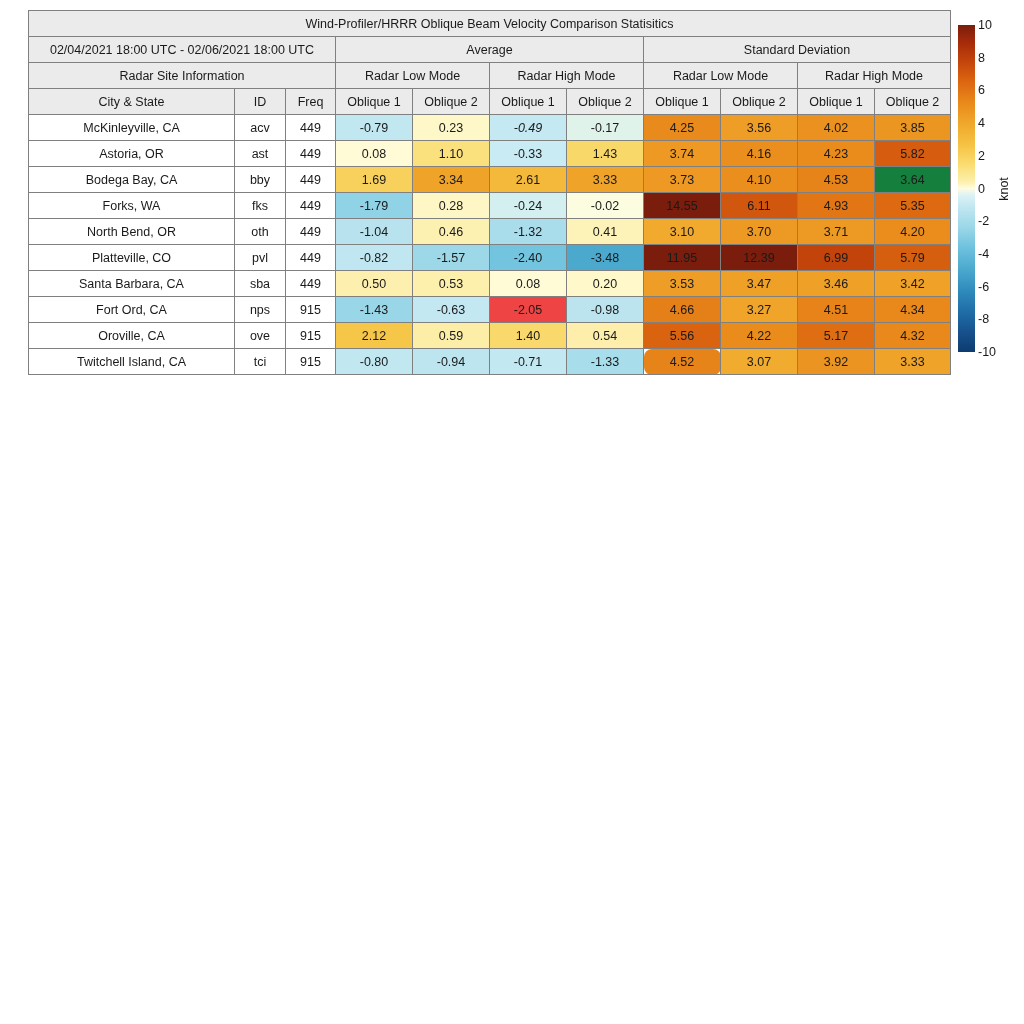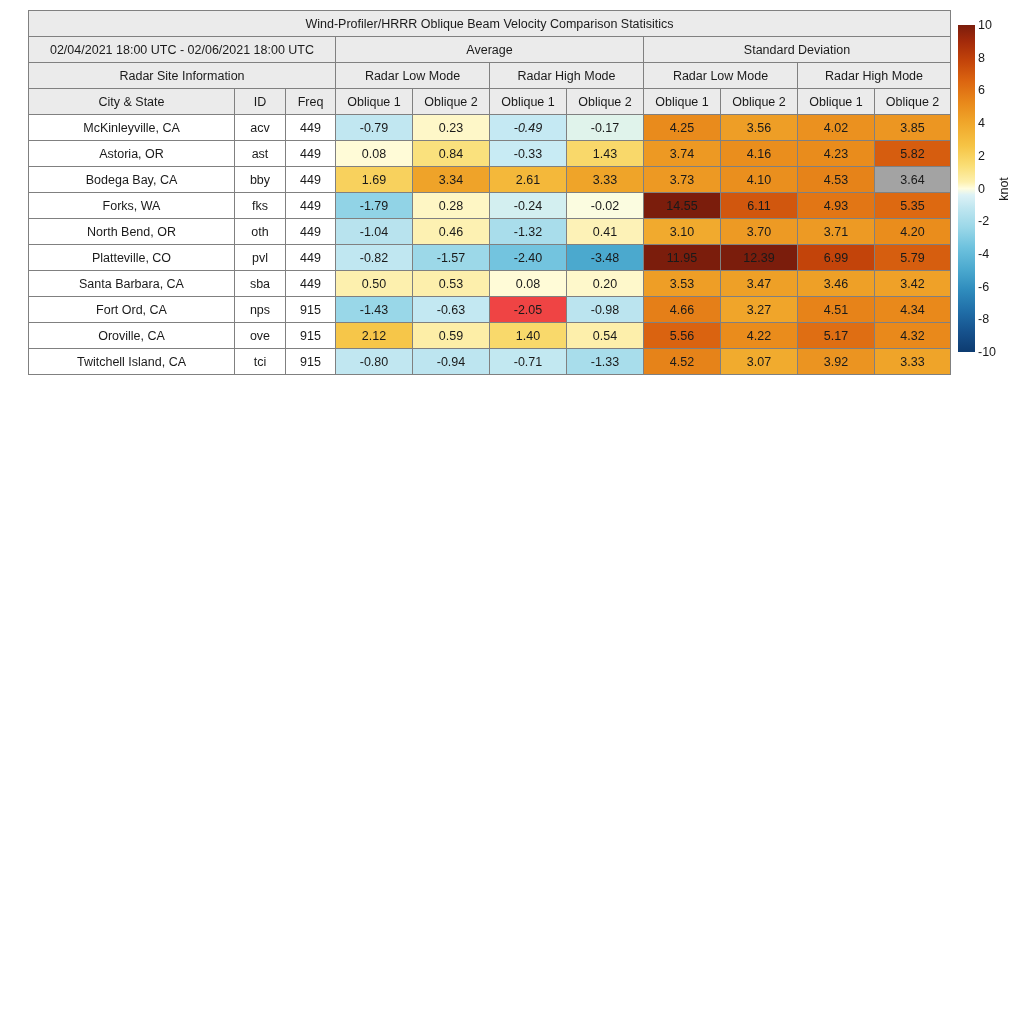--- a/index.html
+++ b/index.html
@@ -181,40 +181,40 @@
           <td class="datacell" style="background: rgb(233, 139, 28); margin-left: 26px;">4.25</td>
           <td class="datacell" style="background: rgb(238, 158, 38);">3.56</td>
           <td class="datacell" style="background: rgb(235, 145, 31);">4.02</td>
           <td class="datacell" style="background: rgb(236, 150, 34);">3.85</td>
         </tr>
         <tr>
           <td class="city" style="background: rgb(255, 255, 255);">Astoria, OR</td>
           <td class="" style="background: rgb(255, 255, 255);">ast</td>
           <td class="" style="background: rgb(255, 255, 255);">449</td>
           <td class="datacell" style="background: rgb(255, 251, 215);">0.08</td>
-          <td class="datacell" style="background: rgb(250, 225, 125);">0.84</td>
+          <td class="datacell" style="background: rgb(250, 225, 125);">1.10</td>
           <td class="datacell" style="background: rgb(200, 235, 244);">-0.33</td>
           <td class="datacell" style="background: rgb(249, 216, 106);">1.43</td>
           <td class="datacell" style="background: rgb(237, 153, 35);">3.74</td>
           <td class="datacell" style="background: rgb(234, 142, 29);">4.16</td>
           <td class="datacell" style="background: rgb(233, 140, 28);">4.23</td>
           <td class="datacell" style="background: rgb(214, 93, 15);">5.82</td>
         </tr>
         <tr>
           <td class="city" style="background: rgb(255, 255, 255);">Bodega Bay, CA</td>
           <td class="" style="background: rgb(255, 255, 255);">bby</td>
           <td class="" style="background: rgb(255, 255, 255);">449</td>
           <td class="datacell" style="background: rgb(248, 209, 93);">1.69</td>
           <td class="datacell" style="background: rgb(239, 163, 41);">3.34</td>
           <td class="datacell" style="background: rgb(244, 184, 58);">2.61</td>
           <td class="datacell" style="background: rgb(239, 164, 41);">3.33</td>
           <td class="datacell" style="background: rgb(237, 153, 35);">3.73</td>
           <td class="datacell" style="background: rgb(234, 143, 30);">4.10</td>
           <td class="datacell" style="background: rgb(230, 131, 25);">4.53</td>
-          <td class="datacell" style="background: #a3a3a3;">3.64</td>
+          <td class="datacell" style="background: #15803d;">3.64</td>
         </tr>
         <tr>
           <td class="city" style="background: rgb(255, 255, 255);">Forks, WA</td>
           <td class="" style="background: rgb(255, 255, 255);">fks</td>
           <td class="" style="background: rgb(255, 255, 255);">449</td>
           <td class="datacell" style="background: rgb(145, 211, 230);">-1.79</td>
           <td class="datacell" style="background: rgb(254, 246, 196);">0.28</td>
           <td class="datacell" style="background: rgb(211, 239, 240);">-0.24</td>
           <td class="datacell" style="background: rgb(251, 252, 224);">-0.02</td>
           <td class="datacell" style="background: rgb(123, 29, 12);">14.55</td>
@@ -288,21 +288,21 @@
           <td class="datacell" style="background: rgb(233, 137, 27);">4.32</td>
         </tr>
         <tr>
           <td class="city" style="background: rgb(255, 255, 255);">Twitchell Island, CA</td>
           <td class="" style="background: rgb(255, 255, 255);">tci</td>
           <td class="" style="background: rgb(255, 255, 255);">915</td>
           <td class="datacell" style="background: rgb(193, 231, 241);">-0.80</td>
           <td class="datacell" style="background: rgb(189, 229, 240);">-0.94</td>
           <td class="datacell" style="background: rgb(194, 232, 241);">-0.71</td>
           <td class="datacell" style="background: rgb(168, 221, 235);">-1.33</td>
-          <td class="datacell" style="background: rgb(230, 131, 25);">4.52</td>
+          <td class="datacell" style="background: rgb(230, 131, 25); border-radius: 8px;">4.52</td>
           <td class="datacell" style="background: rgb(241, 171, 46);">3.07</td>
           <td class="datacell" style="background: rgb(235, 148, 33);">3.92</td>
           <td class="datacell" style="background: rgb(239, 164, 41);">3.33</td>
         </tr>
       </tbody>
   </table>
 
   <div id="colorbar-wrap">
     <div id="colorbar-gradient"></div>
     <div id="cb-ticks">

